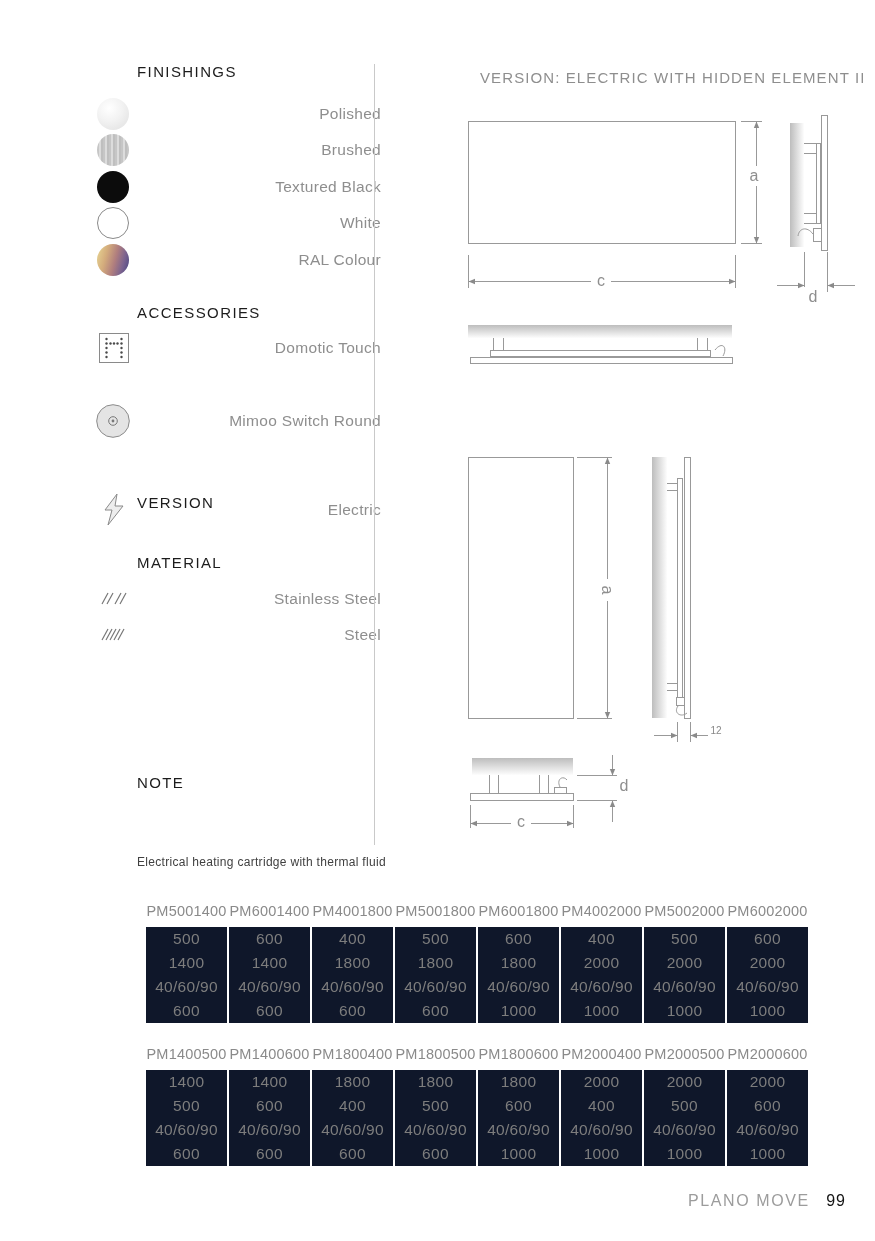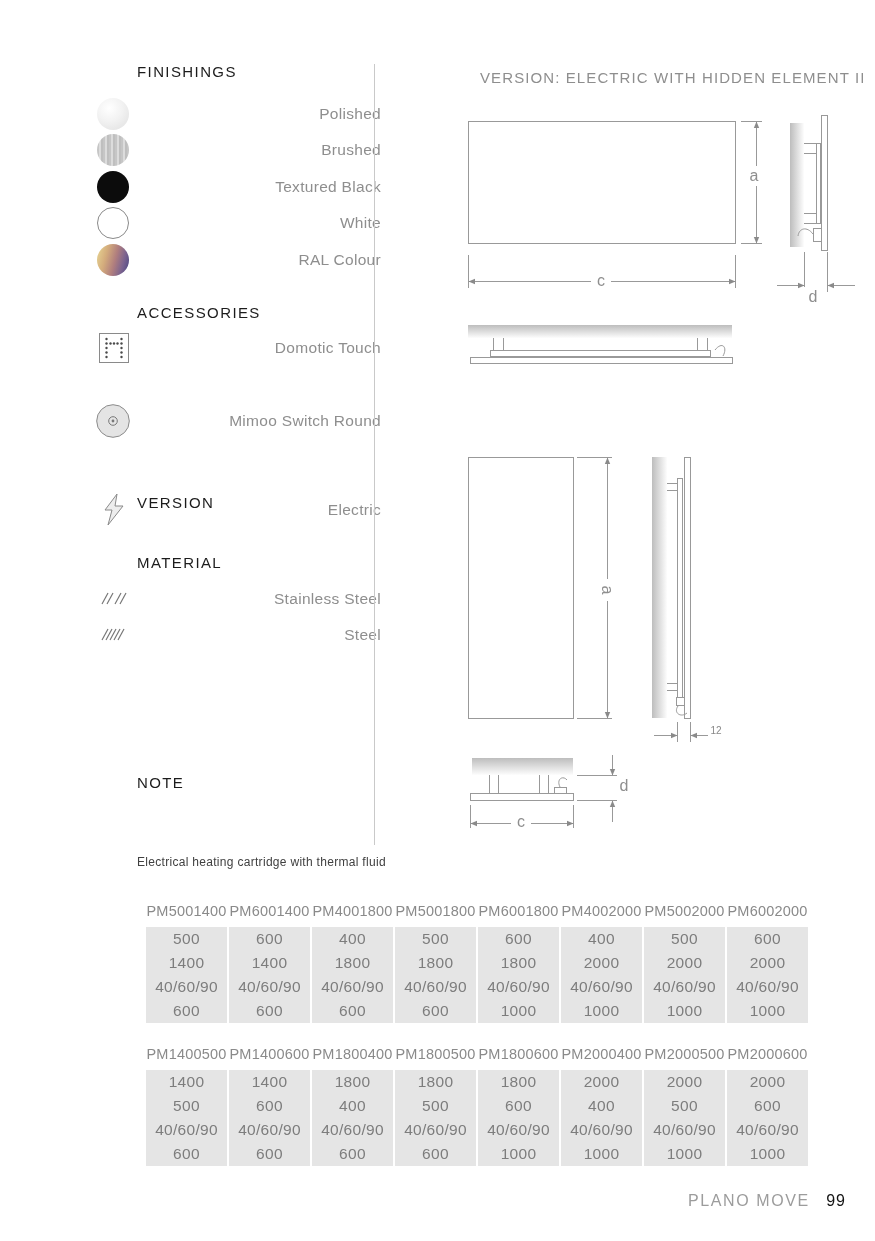--- a/index.html
+++ b/index.html
@@ -22,21 +22,21 @@
   
   .main-title{position:absolute;left:480px;top:69px;font-size:15px;letter-spacing:1.1px;color:#8e8e8e;}
   .drawings{position:absolute;left:440px;top:100px;}
   .dim{position:absolute;background:#fff;color:#8e8e8e;font-size:16px;text-align:center;line-height:20px;}
   .dim-small{font-size:10px;color:#888;background:transparent;line-height:12px;}
   .rot90{transform:rotate(90deg);}
   
   .spec-table{position:absolute;display:grid;grid-template-columns:repeat(8,81px);column-gap:2px;}
   .tcol-header{height:26px;line-height:20px;text-align:center;color:#8a8a8a;font-size:14.5px;
                letter-spacing:.2px;white-space:nowrap;}
-  .tcol-body{background:#e5e5e5;}
+  .tcol-body{background:#0f172a;}
   .tcell{height:24px;line-height:24px;text-align:center;color:#7d7d7d;font-size:15.5px;letter-spacing:.3px;}
   
   .footer{position:absolute;top:1192px;left:16px;width:830px;text-align:right;}
   .footer-brand{color:#9c9c9c;font-size:16px;letter-spacing:1.6px;}
   .footer-page{color:#141414;font-size:16px;margin-left:12px;letter-spacing:1px;}
 </style>
 </head>
 <body>
 
 <div class="page">

